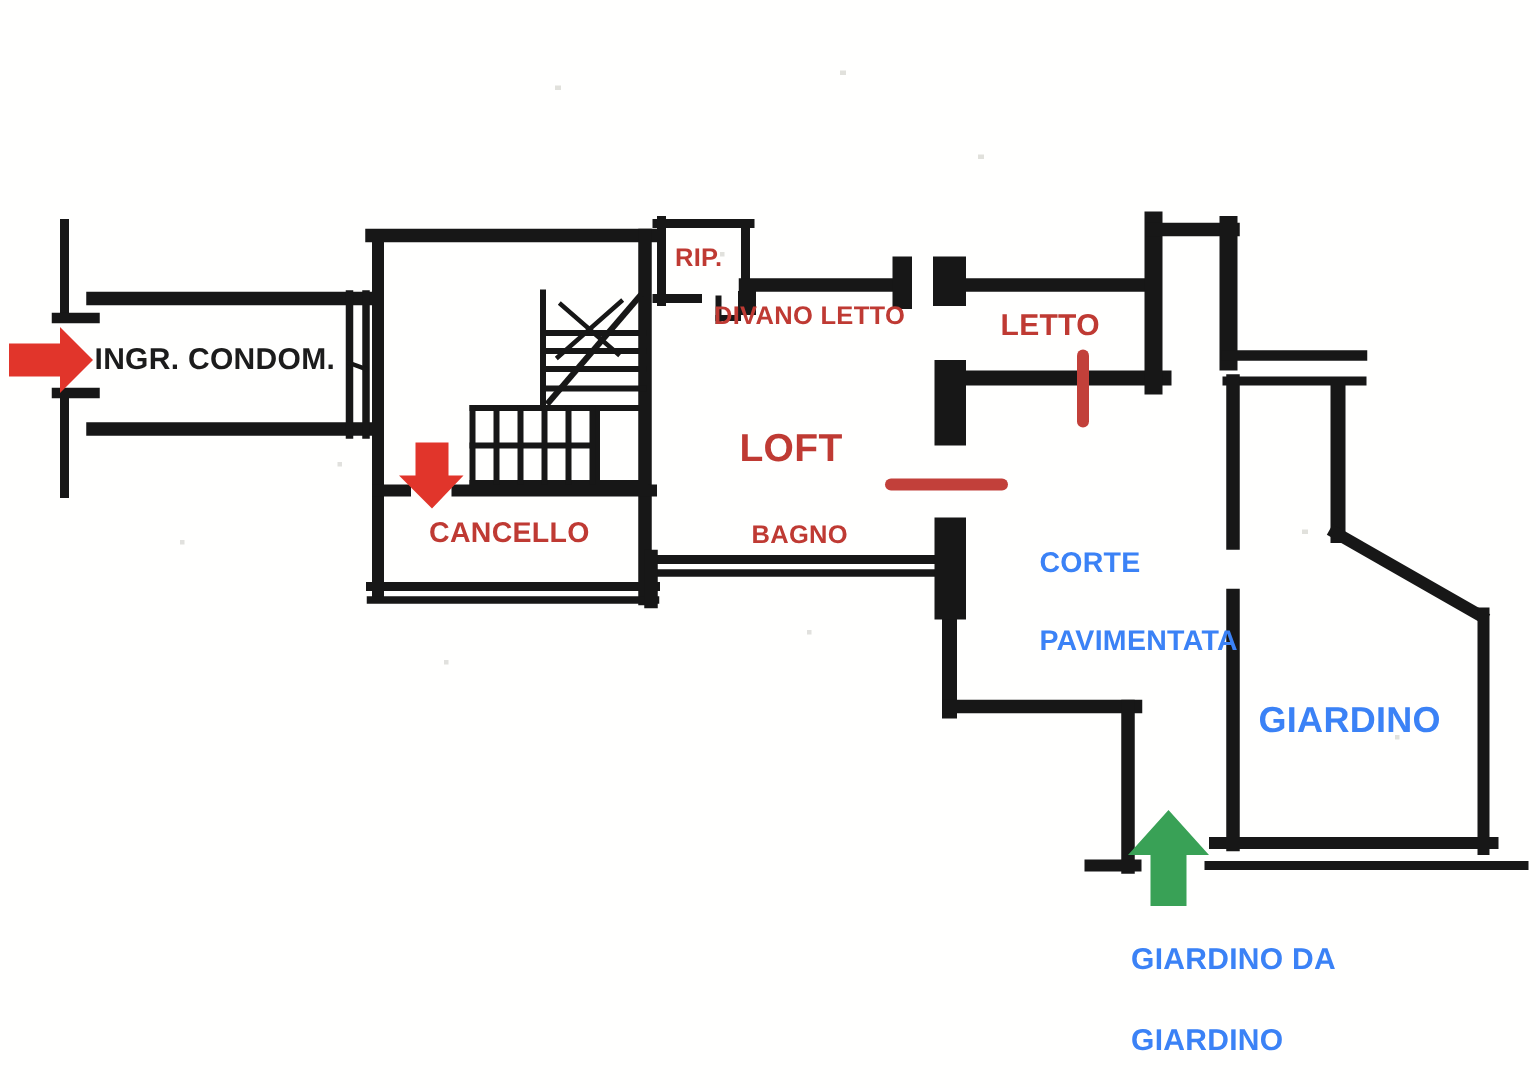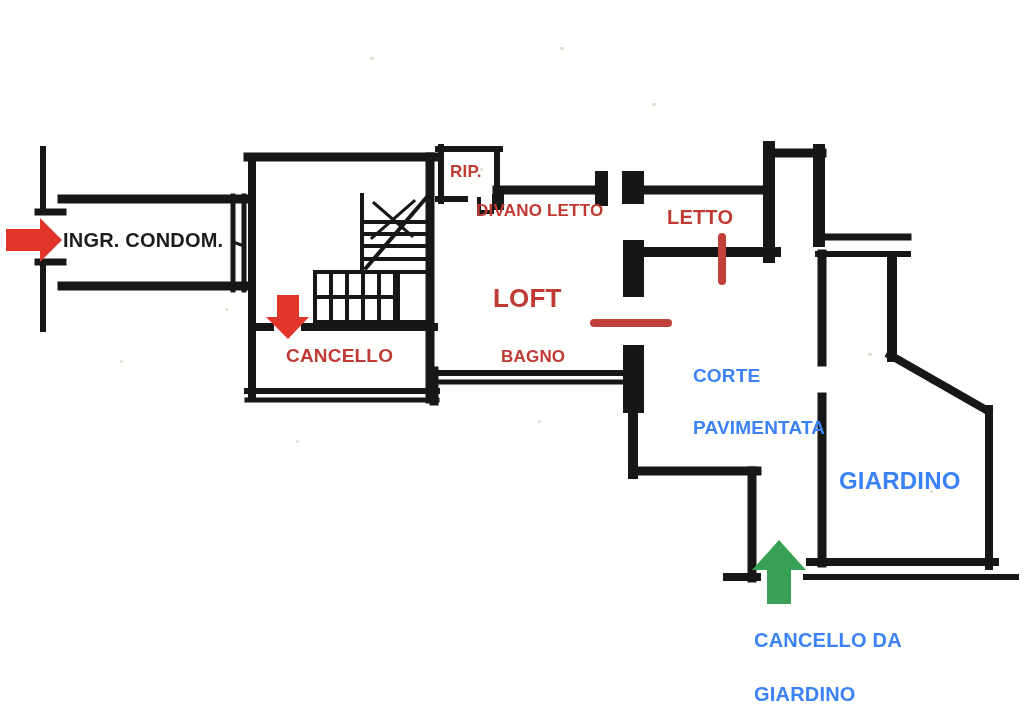--- a/index.html
+++ b/index.html
@@ -156,17 +156,17 @@
   <div class="lbl red" style="left:501px;top:346px;font-size:17px;">BAGNO</div>
 
   <div class="lbl green" style="left:671px;top:337px;font-size:19px;line-height:26px;">
     <span>CORTE</span><br>
     <span>PAVIMENTATA</span>
   </div>
 
   <div class="lbl green" style="left:839px;top:446px;font-size:24px;margin-top:19px;">GIARDINO</div>
 
   <div class="lbl green" style="left:731px;top:600px;font-size:20px;line-height:27px;">
-    <span>CANCELLO DA</span><br>
+    <span>GIARDINO DA</span><br>
     <span>GIARDINO</span>
   </div>
 
 </div>
 
 </body></html>

